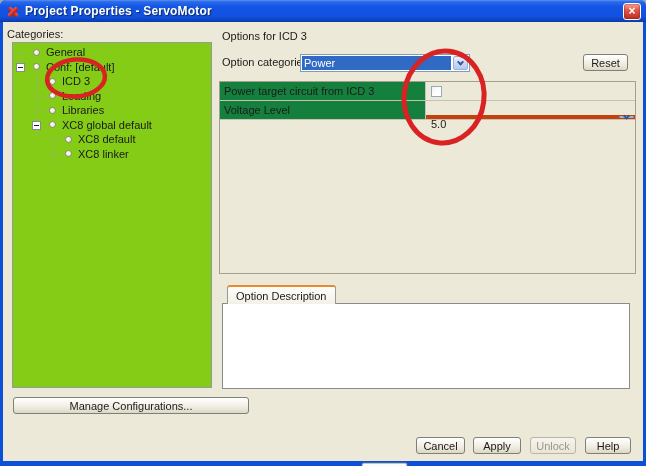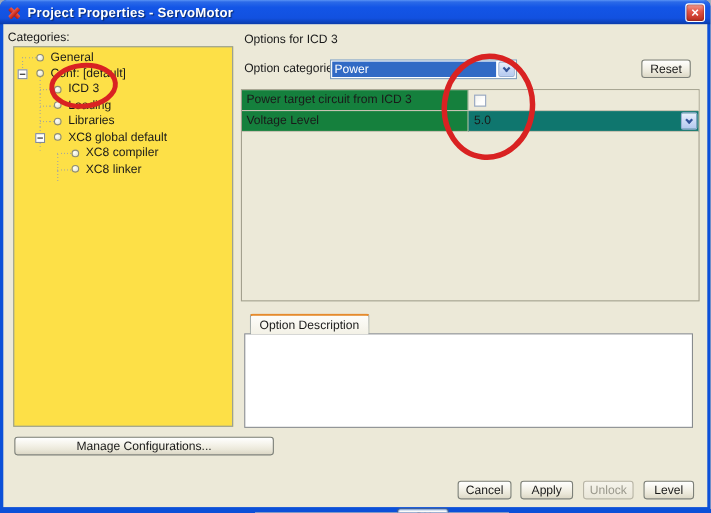--- a/index.html
+++ b/index.html
@@ -38,21 +38,21 @@
   .body {
     position:absolute; left:3px; top:22px; right:3px; bottom:5px;
     background:#ece9d8;
   }
   .abs { position:absolute; }
   .lbl { white-space:nowrap; }
   
   .categories-label { left:7px; top:28px; }
   .tree-panel {
     left:12px; top:42px; width:200px; height:346px;
-    background:#fde047; border:1px solid #919b9c;
+    background:#84cc16; border:1px solid #919b9c;
   }
   .tree-rows { position:absolute; left:0; top:2px; right:0; }
   .tree-row { position:relative; height:14.5px; display:flex; align-items:center; cursor:default; }
   .tree-row .tlabel { white-space:nowrap; }
   .lvl1 { padding-left:20px; }
   .lvl2 { padding-left:36px; }
   .lvl3 { padding-left:52px; }
   .bullet {
     width:7px; height:7px; border:1px solid #8c8c7a; border-radius:50%;
     background:radial-gradient(circle at 35% 35%, #ffffff 0%, #e8e8d4 70%, #c9c9b2 100%);
@@ -112,21 +112,21 @@
   }
   .prop-row { position:absolute; left:0; width:415px; height:19px; display:flex; }
   .prop-row.r1 { top:0; }
   .prop-row.r2 { top:19px; }
   .prop-label {
     width:206px; padding:3px 0 0 4px; border-right:1px solid #c6c3b2; border-bottom:1px solid #c6c3b2;
     background:#15803d; white-space:nowrap;
   }
   .prop-value { flex:1; position:relative; border-bottom:1px solid #c6c3b2; }
   .prop-value.beige { background:#ece9d8; }
-  .prop-value.white { background:#0f766e; }
+  .prop-value.white { background:#c2410c;margin-top:14px; }
   .checkbox {
     position:absolute; left:5px; top:4px; width:11px; height:11px;
     background:linear-gradient(135deg,#f2f2ee 0%,#ffffff 60%); border:1px solid #96a7c4;
   }
   .val-text { position:absolute; left:5px; top:3px; }
   .cell-arrow { position:absolute; right:1px; top:1px; bottom:1px; width:15px;
     background:linear-gradient(180deg,#e9f0fc 0%,#cfdcf6 45%,#b4c9ef 100%);
     border:1px solid #9ab0d4; border-radius:2px;
     display:flex; align-items:center; justify-content:center; }
   
@@ -203,21 +203,21 @@
       <div class="tree-row lvl2">
         <span class="expander">
             <span class="minus"></span>
           </span>
         <span class="bullet"></span>
         <span class="tlabel">XC8 global default</span>
       </div>
       <div class="tree-row lvl3">
         <span class="stub"></span>
         <span class="bullet"></span>
-        <span class="tlabel">XC8 compiler</span>
+        <span class="tlabel">XC8 default</span>
       </div>
       <div class="tree-row lvl3">
         <span class="stub"></span>
         <span class="bullet"></span>
         <span class="tlabel">XC8 linker</span>
       </div>
     </div>
   </div>
 
   <button class="xp-btn manage-btn">Manage Configurations...</button>
@@ -253,20 +253,20 @@
     </div>
   </div>
 
   <div class="abs desc-tab">Option Description</div>
   <div class="abs desc-box"></div>
 
   <button class="xp-btn btn-ok default-btn">OK</button>
   <button class="xp-btn btn-cancel">Cancel</button>
   <button class="xp-btn btn-apply">Apply</button>
   <button class="xp-btn btn-unlock disabled">Unlock</button>
-  <button class="xp-btn btn-help">Level</button>
+  <button class="xp-btn btn-help">Help</button>
 
   <svg class="annot-overlay" viewBox="0 0 646 466">
     <ellipse cx="76" cy="78" rx="29" ry="18.5" transform="rotate(-5 76 78)" fill="none" stroke="#d92222" stroke-width="4.5" stroke-linecap="round"></ellipse>
     <ellipse cx="444" cy="97" rx="40" ry="46" transform="rotate(7 444 97)" fill="none" stroke="#d92222" stroke-width="5"></ellipse>
   </svg>
 
 </div>
 
 </body></html>

